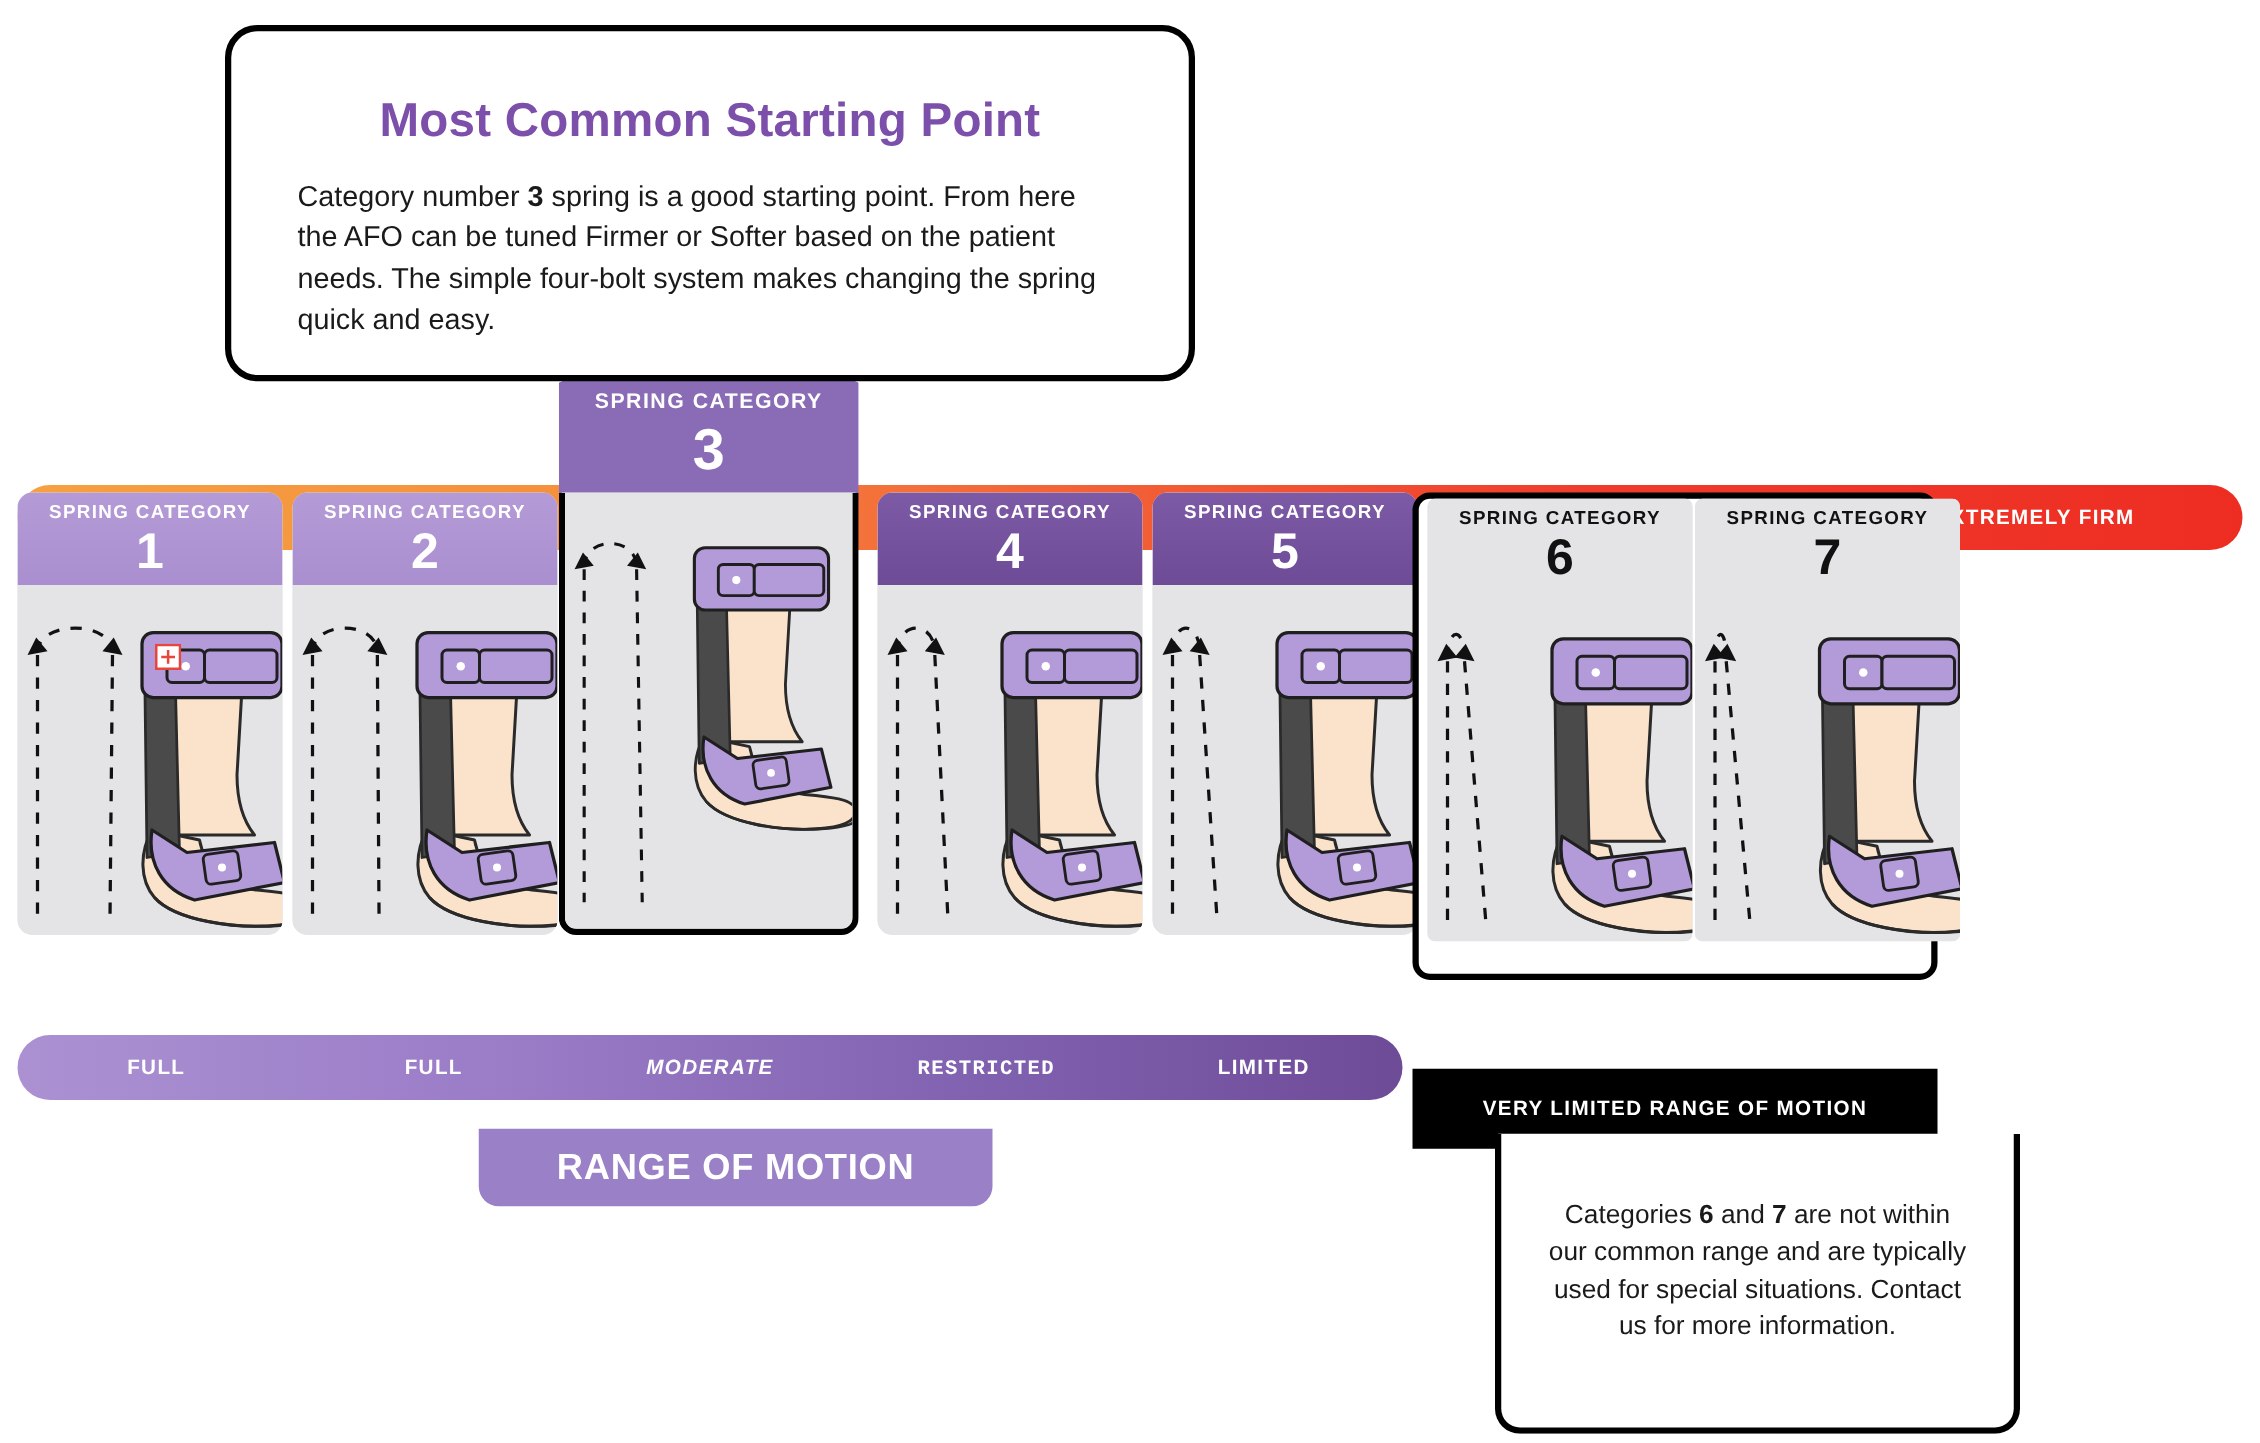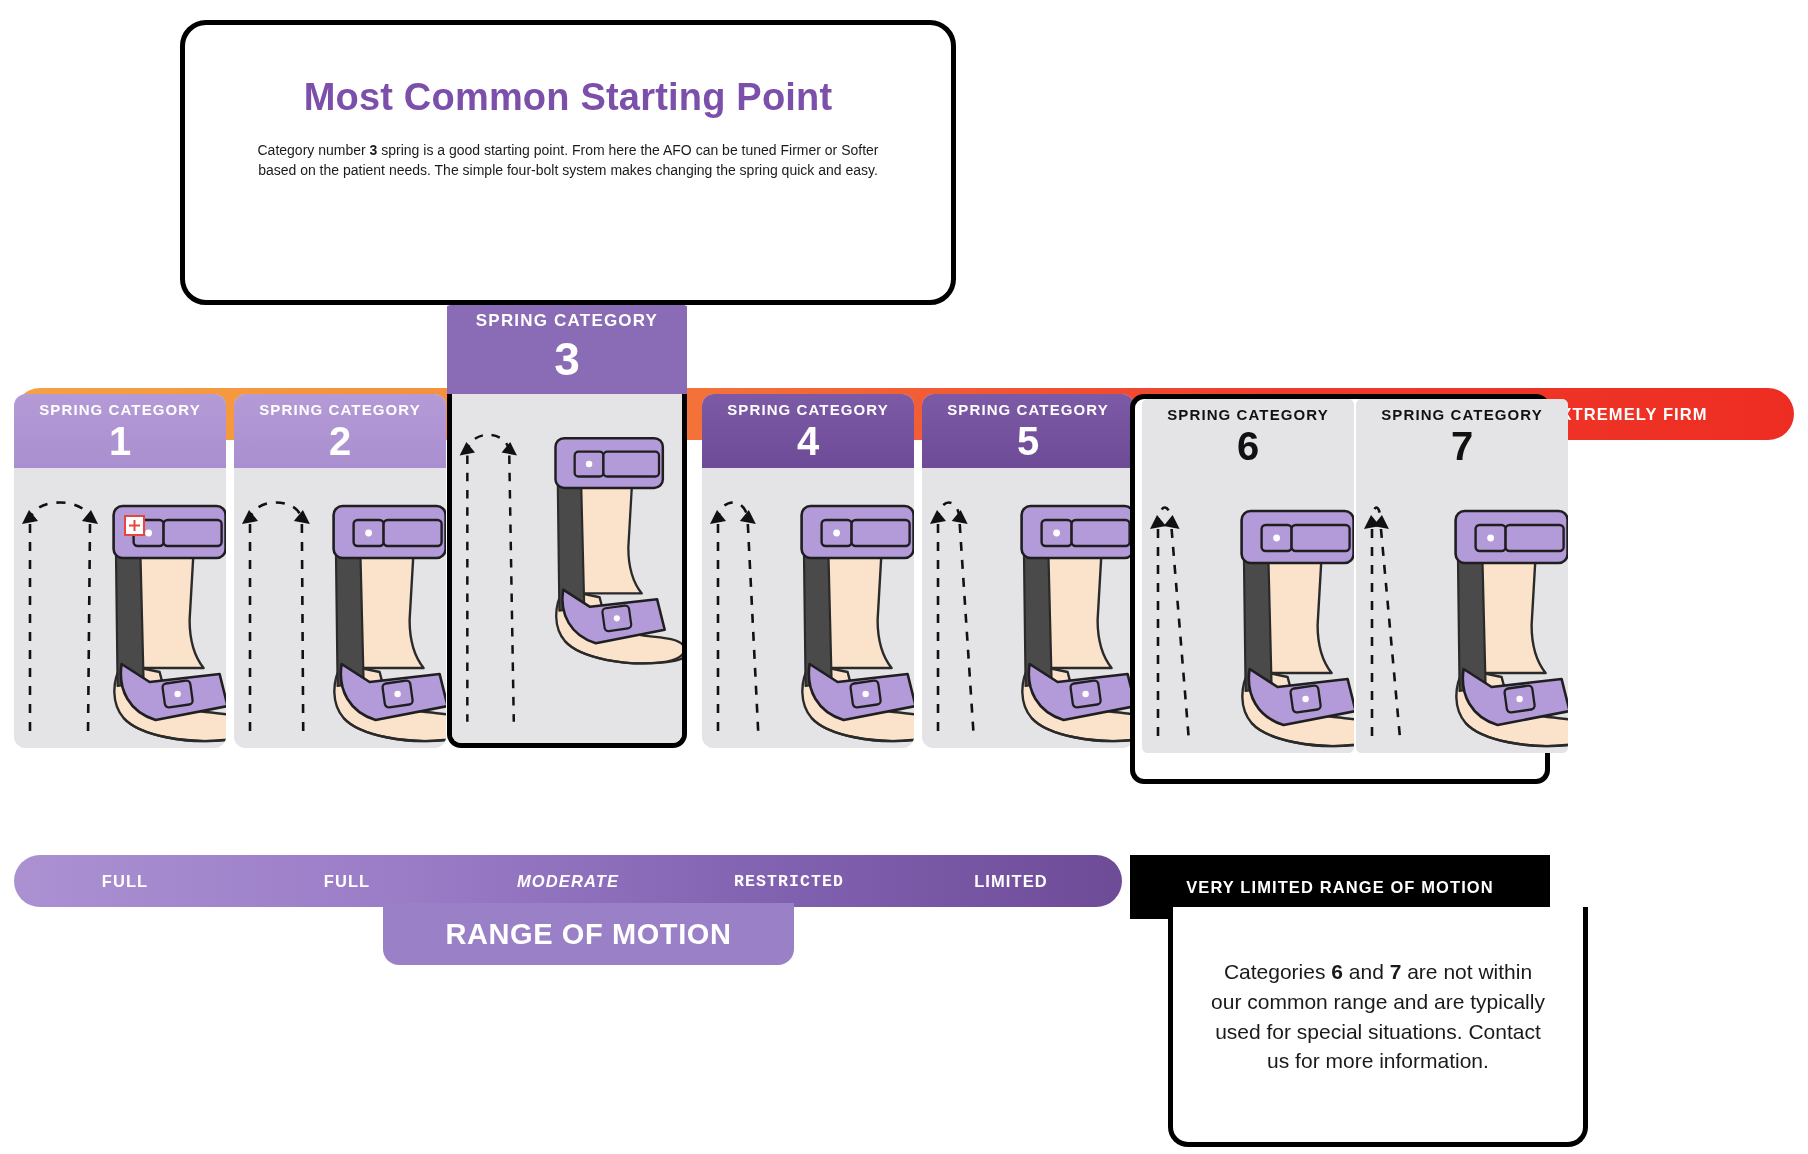--- a/index.html
+++ b/index.html
@@ -11,21 +11,21 @@
     position:absolute;left:180px;top:20px;width:776px;height:285px;
     border:5px solid #000;border-radius:26px;background:#fff;box-sizing:border-box;
     display:flex;flex-direction:column;align-items:center;justify-content:flex-start;
     padding:52px 44px 0 44px;z-index:6;
   }
   .callout-title{
     color:#7c4fab;font-size:38px;font-weight:bold;letter-spacing:.2px;
     text-align:center;margin:0 0 22px 0;line-height:1.1;
   }
   .callout-body{
-    color:#1a1a1a;font-size:14px;line-height:1.42;text-align:center;margin:0;
+    color:#1a1a1a;font-size:23px;line-height:1.42;margin:0;
     max-width:660px;
   }
   .callout-body b{font-weight:bold;}
 
   
   .pennant{
     position:absolute;left:447px;top:253px;width:240px;height:148px;z-index:4;
     background:#8a6bb5;
     clip-path:polygon(0% 36%, 50% 0%, 100% 36%, 100% 100%, 0% 100%);
     color:#fff;text-align:center;
@@ -80,30 +80,30 @@
     padding:7px;
   }
   .box67 .card{position:absolute;top:7px;height:354px;border-radius:6px;}
 
   .black-bar{
     position:absolute;left:1130px;top:855px;width:420px;height:64px;z-index:3;
     background:#000;color:#fff;display:flex;align-items:center;justify-content:center;
     font-size:16.5px;font-weight:bold;letter-spacing:1.1px;
   }
   .note67{
-    position:absolute;left:1168px;top:907px;width:420px;height:240px;z-index:3;
+    position:absolute;left:1196px;top:907px;width:420px;height:240px;z-index:3;
     border:5px solid #000;border-top:none;border-radius:0 0 20px 20px;background:#fff;
     box-sizing:border-box;display:flex;align-items:center;justify-content:center;
     padding:6px 34px 22px 34px;
   }
   .note67 p{margin:0;text-align:center;font-size:21px;line-height:1.42;color:#1a1a1a;}
 
   
   .rom-bar{
-    position:absolute;left:14px;top:855px;width:1108px;height:52px;z-index:2;
+    position:absolute;left:14px;top:828px;width:1108px;height:52px;z-index:2;
     background:linear-gradient(90deg,#ab91d2 0%,#9a7cc7 35%,#8061b0 70%,#6e4b97 100%);
     border-radius:26px;
     text-align:right;
   }
   .rom-seg{
     position:absolute;top:0;height:52px;display:flex;align-items:center;justify-content:center;
     color:#fff;font-size:16.5px;font-weight:bold;letter-spacing:1.1px;white-space:nowrap;
   }
   .rom-title{
     position:absolute;left:383px;top:903px;width:411px;height:62px;z-index:2;

